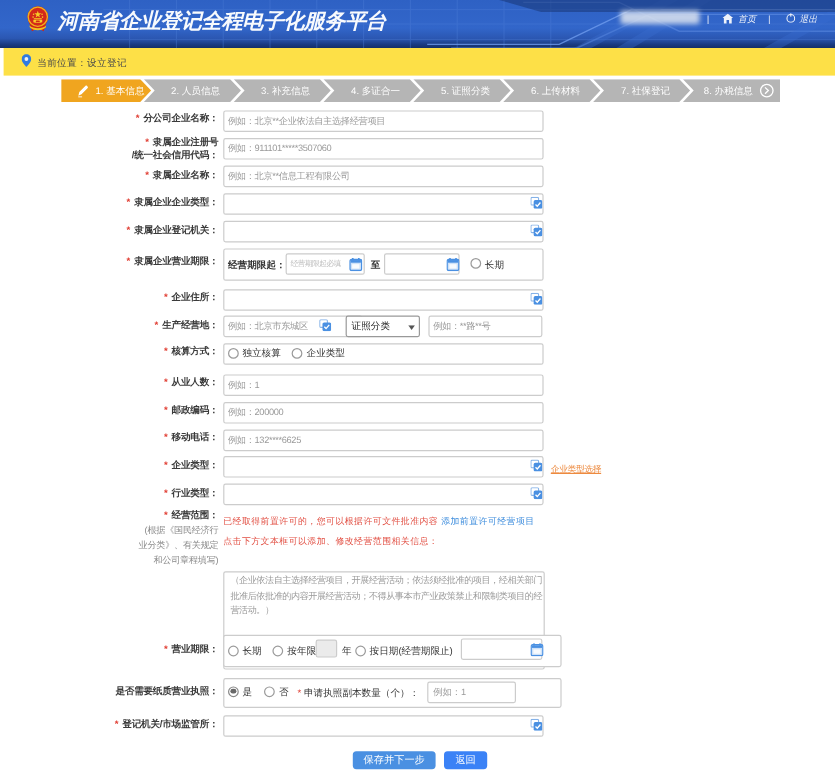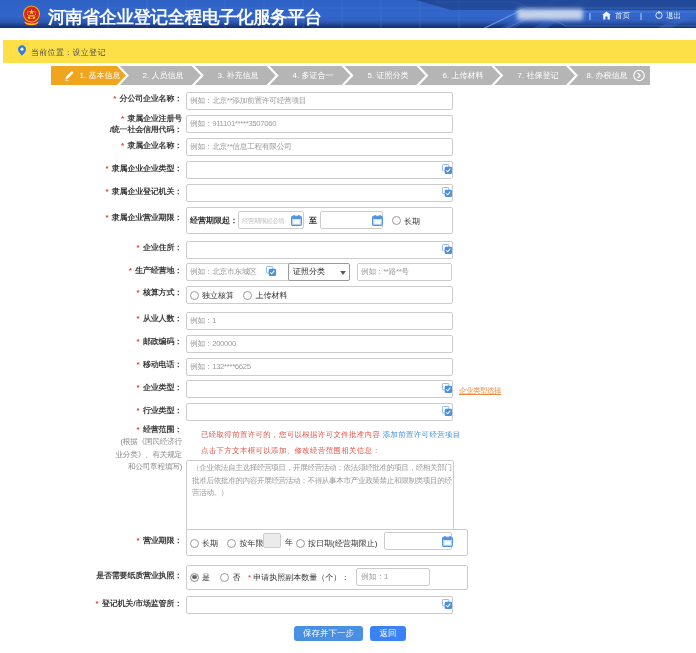--- a/index.html
+++ b/index.html
@@ -2,23 +2,23 @@
 <html><head>
 <meta charset="utf-8">
 <style>
 * { margin:0; padding:0; box-sizing:border-box; }
 html,body { width:696px; height:653px; overflow:hidden; background:#fff;
   font-family:"Liberation Sans", sans-serif; }
 #page { position:relative; width:696px; height:653px; }
 .abs { position:absolute; }
 
 
-#header { position:absolute; left:0; top:0; width:696px; height:28px;
+#header { position:absolute; left:0; top:0; width:696px; height:40px;
   background:linear-gradient(180deg,#2e61c4 0%,#3266ca 58%,#2b57b2 80%,#193a80 93%,#142f68 100%);
-  overflow:hidden; }
+  overflow:hidden;font-style:italic; }
 #header .lines { position:absolute; right:0; top:0; width:610px; height:40px; }
 #title { position:absolute; left:48px; top:7px; font-size:17.5px; font-weight:bold;
   color:#f8fafd; letter-spacing:-0.4px; line-height:21px; }
 #blurname { position:absolute; left:517px; top:9px; width:66px; height:11px;
   background:#dde4ef; border-radius:2px; filter:blur(2px); opacity:.85; }
 .hlink { position:absolute; top:11px; color:#eef2fa; font-size:7.5px; line-height:10px; }
 
 #crumb { position:absolute; left:3px; top:40px; width:696px; height:23px; background:#fde047; }
 #crumb span { position:absolute; left:28px; top:7px; font-size:8px; letter-spacing:0.3px; color:#4a4a4a; }
 
@@ -34,21 +34,21 @@
   padding-left:3px; white-space:nowrap; overflow:hidden; }
 .box { position:absolute; left:186px; border:1px solid #ccc; border-radius:2px; background:#fff; }
 .picker { position:absolute; width:10px; height:10px; }
 .cal { position:absolute; width:11px; height:11px; }
 .radio { display:inline-block; width:9px; height:9px; border:1px solid #9a9a9a;
   border-radius:50%; background:#fff; vertical-align:-1.5px; margin-right:3px; }
 .radio.sel { border-color:#888; position:relative; }
 .radio.sel:after { content:""; position:absolute; left:1.4px; top:1.4px; width:4.2px; height:4.2px;
   border-radius:50%; background:#686868; }
 .rlab { font-size:8px; color:#333; }
-.red { color:#e25044; font-size:7.4px; letter-spacing:0.4px;margin-left:15px; }
+.red { color:#e25044; font-size:7.4px; letter-spacing:0.4px; }
 .blue { color:#3e8ddd; font-size:7.4px; letter-spacing:0.4px; }
 .btn { position:absolute; height:15px; border-radius:3px; color:#fff; font-size:8.5px;
   text-align:center; line-height:15px; }
 </style>
 </head>
 <body>
 <div id="page">
 
   <div id="header">
     <svg class="lines" viewBox="0 0 610 40" preserveAspectRatio="none">
@@ -143,21 +143,21 @@
       <text x="487" y="12.3">7. 社保登记</text>
       <text x="556" y="12.3">8. 办税信息</text>
       <circle cx="588" cy="9.5" r="5.2" fill="none" stroke="#fff" stroke-width="1.1"></circle>
       <path d="M586.5 6.8 L589.3 9.5 L586.5 12.2" fill="none" stroke="#fff" stroke-width="1.1"></path>
     </g>
   </svg>
 
   <div id="form">
 
     <div class="lab" style="top:94px"><span class="st">*</span>分公司企业名称：</div>
-    <div class="inp" style="top:92px">例如：北京**添加前置许可经营项目</div>
+    <div class="inp" style="top:92px">例如：北京**企业依法自主选择经营项目</div>
 
     <div class="lab" style="top:113px;line-height:11px"><span class="st">*</span>隶属企业注册号<br>/统一社会信用代码：</div>
     <div class="inp" style="top:115px">例如：911101*****3507060</div>
 
     <div class="lab" style="top:141px"><span class="st">*</span>隶属企业名称：</div>
     <div class="inp" style="top:138px">例如：北京**信息工程有限公司</div>
 
     <div class="lab" style="top:164px"><span class="st">*</span>隶属企业企业类型：</div>
     <div class="inp" style="top:161px"></div>
     <svg class="picker" style="left:442px;top:164px" viewBox="0 0 11 11">
@@ -213,21 +213,21 @@
       </svg>
     <div class="box" style="left:288px;top:263px;width:62px;height:18px;border-color:#999;font-size:8px;color:#222;line-height:16px;padding-left:4px">证照分类</div>
     <svg class="abs" style="left:340px;top:271px" width="6" height="4" viewBox="0 0 7 5">
         <path d="M0 0 L7 0 L3.5 5 Z" fill="#555"></path>
       </svg>
     <div class="inp" style="left:357px;top:263px;width:95px">例如：**路**号</div>
 
     <div class="lab" style="top:288px"><span class="st">*</span>核算方式：</div>
     <div class="box" style="top:286px;width:267px;height:18px"></div>
     <div class="abs" style="left:190px;top:288px;line-height:9px"><span class="radio"></span><span class="rlab">独立核算</span>
-      <span class="radio" style="margin-left:5px"></span><span class="rlab">上传材料</span></div>
+      <span class="radio" style="margin-left:5px"></span><span class="rlab">企业类型</span></div>
 
     <div class="lab" style="top:314px"><span class="st">*</span>从业人数：</div>
     <div class="inp" style="top:312px">例如：1</div>
 
     <div class="lab" style="top:337px"><span class="st">*</span>邮政编码：</div>
     <div class="inp" style="top:335px">例如：200000</div>
 
     <div class="lab" style="top:360px"><span class="st">*</span>移动电话：</div>
     <div class="inp" style="top:358px">例如：132****6625</div>
 
@@ -245,21 +245,21 @@
     <svg class="picker" style="left:442px;top:406px" viewBox="0 0 11 11">
         <rect x="0.5" y="0.5" width="7" height="7" rx="1" fill="#fff" stroke="#85b2e8"></rect>
         <rect x="3" y="3" width="8" height="8" rx="1.5" fill="#4a90e2"></rect>
         <path d="M4.7 7 L6.3 8.6 L9.2 5.2" stroke="#fff" stroke-width="1.2" fill="none"></path>
       </svg>
 
     <div class="lab" style="top:425px"><span class="st">*</span>经营范围：</div>
     <div class="lab" style="top:436px;font-weight:normal;color:#8a8a8a;font-size:7.6px;line-height:12.6px">(根据《国民经济行<br>业分类》、有关规定<br>和公司章程填写)</div>
     <div class="abs red" style="left:186px;top:429.5px">已经取得前置许可的，您可以根据许可文件批准内容 <span class="blue">添加前置许可经营项目</span></div>
     <div class="abs red" style="left:186px;top:446px">点击下方文本框可以添加、修改经营范围相关信息：</div>
-    <div class="box" style="top:460px;width:268px;height:82px;font-size:7.6px;letter-spacing:-0.38px;color:#9a9a9a;line-height:12.7px;padding:1px 0 0 5px">（企业依法自主选择经营项目，开展经营活动；依法须经批准的项目，经相关部门批准后依批准的内容开展经营活动；不得从事本市产业政策禁止和限制类项目的经营活动。）</div>
+    <div class="box" style="top:476px;width:268px;height:82px;font-size:7.6px;letter-spacing:-0.38px;color:#9a9a9a;line-height:12.7px;padding:1px 0 0 5px">（企业依法自主选择经营项目，开展经营活动；依法须经批准的项目，经相关部门批准后依批准的内容开展经营活动；不得从事本市产业政策禁止和限制类项目的经营活动。）</div>
 
     <div class="lab" style="top:536px"><span class="st">*</span>营业期限：</div>
     <div class="box" style="top:529px;width:282px;height:27px"></div>
     <div class="abs" style="left:190px;top:536px;line-height:9px"><span class="radio"></span><span class="rlab">长期</span>
       <span class="radio" style="margin-left:5px"></span><span class="rlab">按年限</span></div>
     <div class="box" style="left:263px;top:533px;width:18px;height:15px;background:#ebebeb"></div>
     <div class="abs rlab" style="left:285px;top:538px;line-height:9px">年</div>
     <div class="abs" style="left:296px;top:536px;line-height:9px"><span class="radio"></span><span class="rlab">按日期(经营期限止)</span></div>
     <div class="box" style="left:384px;top:532px;width:68px;height:18px"></div>
     <svg class="cal" style="left:442px;top:536px" width="9" height="9" viewBox="0 0 9 9">

